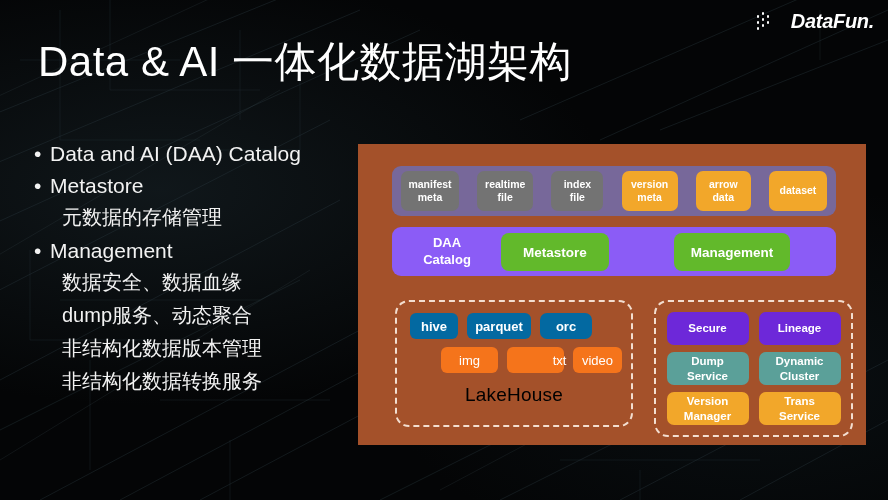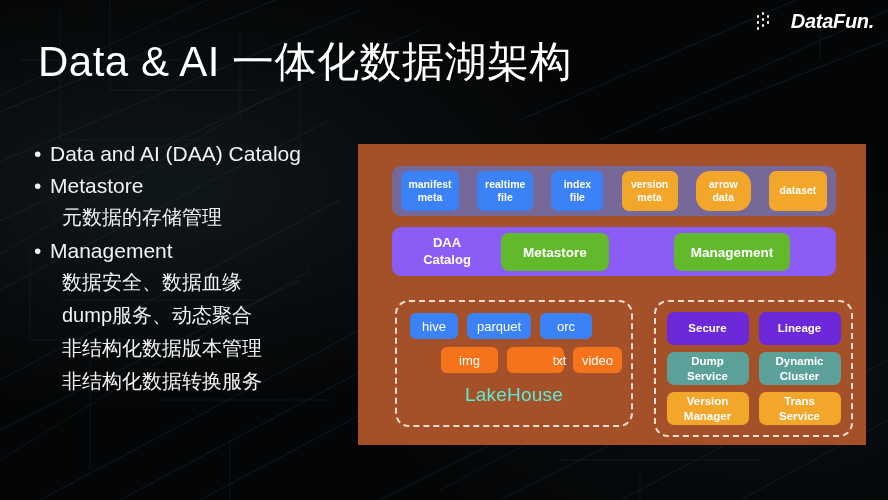--- a/index.html
+++ b/index.html
@@ -140,27 +140,27 @@
     font-weight: bold;
     text-align: center;
     line-height: 1.25;
     display: flex;
     flex-direction: column;
     align-items: center;
     justify-content: center;
     box-sizing: border-box;
   }
   .chip.two-line { height: 40px; }
-  .chip.green { background: #3b82f6; }
+  .chip.green { background: #737373; }
   .chip.amber { background: #f2a72a; }
   .chip-w1 { width: 58px; }
   .chip-w2 { width: 56px; }
   .chip-w3 { width: 52px; }
   .chip-w4 { width: 56px; }
-  .chip-w5 { width: 55px; border-radius: 14px; }
+  .chip-w5 { width: 55px; }
   .chip-w6 { width: 58px; }
 
   
   #band-catalog {
     position: absolute;
     left: 34px;
     top: 83px;
     width: 444px;
     height: 49px;
     background: #8b5cf6;
@@ -222,27 +222,27 @@
     border-radius: 6px;
     color: #ffffff;
     font-size: 13px;
     font-weight: normal;
     display: flex;
     align-items: center;
     justify-content: center;
     height: 26px;
     box-sizing: border-box;
   }
-  .fmt.gold { background: #3b82f6; }
+  .fmt.gold { background: #0369a1; font-weight: bold; }
   .fmt.orange { background: #f5741b; }
   #row-formats { margin-top: 11px; }
   #row-media { margin-top: 8px; padding-left: 44px; }
   #lakehouse-label {
     text-align: center;
-    color: #5eead4;
+    color: #000000;
     font-size: 19px;
     margin-top: 11px;
     letter-spacing: 0.2px;
   }
 
   
   #group-services {
     position: absolute;
     left: 296px;
     top: 156px;
@@ -398,21 +398,21 @@
         <div>Catalog</div>
       </div>
     </div>
     <div class="green-box" id="box-metastore">Metastore</div>
     <div class="green-box" id="box-management">Management</div>
 
     <div id="group-lakehouse">
       <div class="fmt-row" id="row-formats">
         <div class="fmt gold" style="width:48px;">hive</div>
         <div class="fmt gold" style="width:64px;">parquet</div>
-        <div class="fmt gold" style="width:52px;">orc</div>
+        <div class="fmt gold" style="width:52px;border-radius:7px;">orc</div>
       </div>
       <div class="fmt-row" id="row-media">
         <div class="fmt orange" style="width:57px;">img</div>
         <div class="fmt orange" style="width:57px;padding-left:48px;">txt</div>
         <div class="fmt orange" style="width:49px;">video</div>
       </div>
       <div id="lakehouse-label">LakeHouse</div>
     </div>
 
     <div id="group-services">

